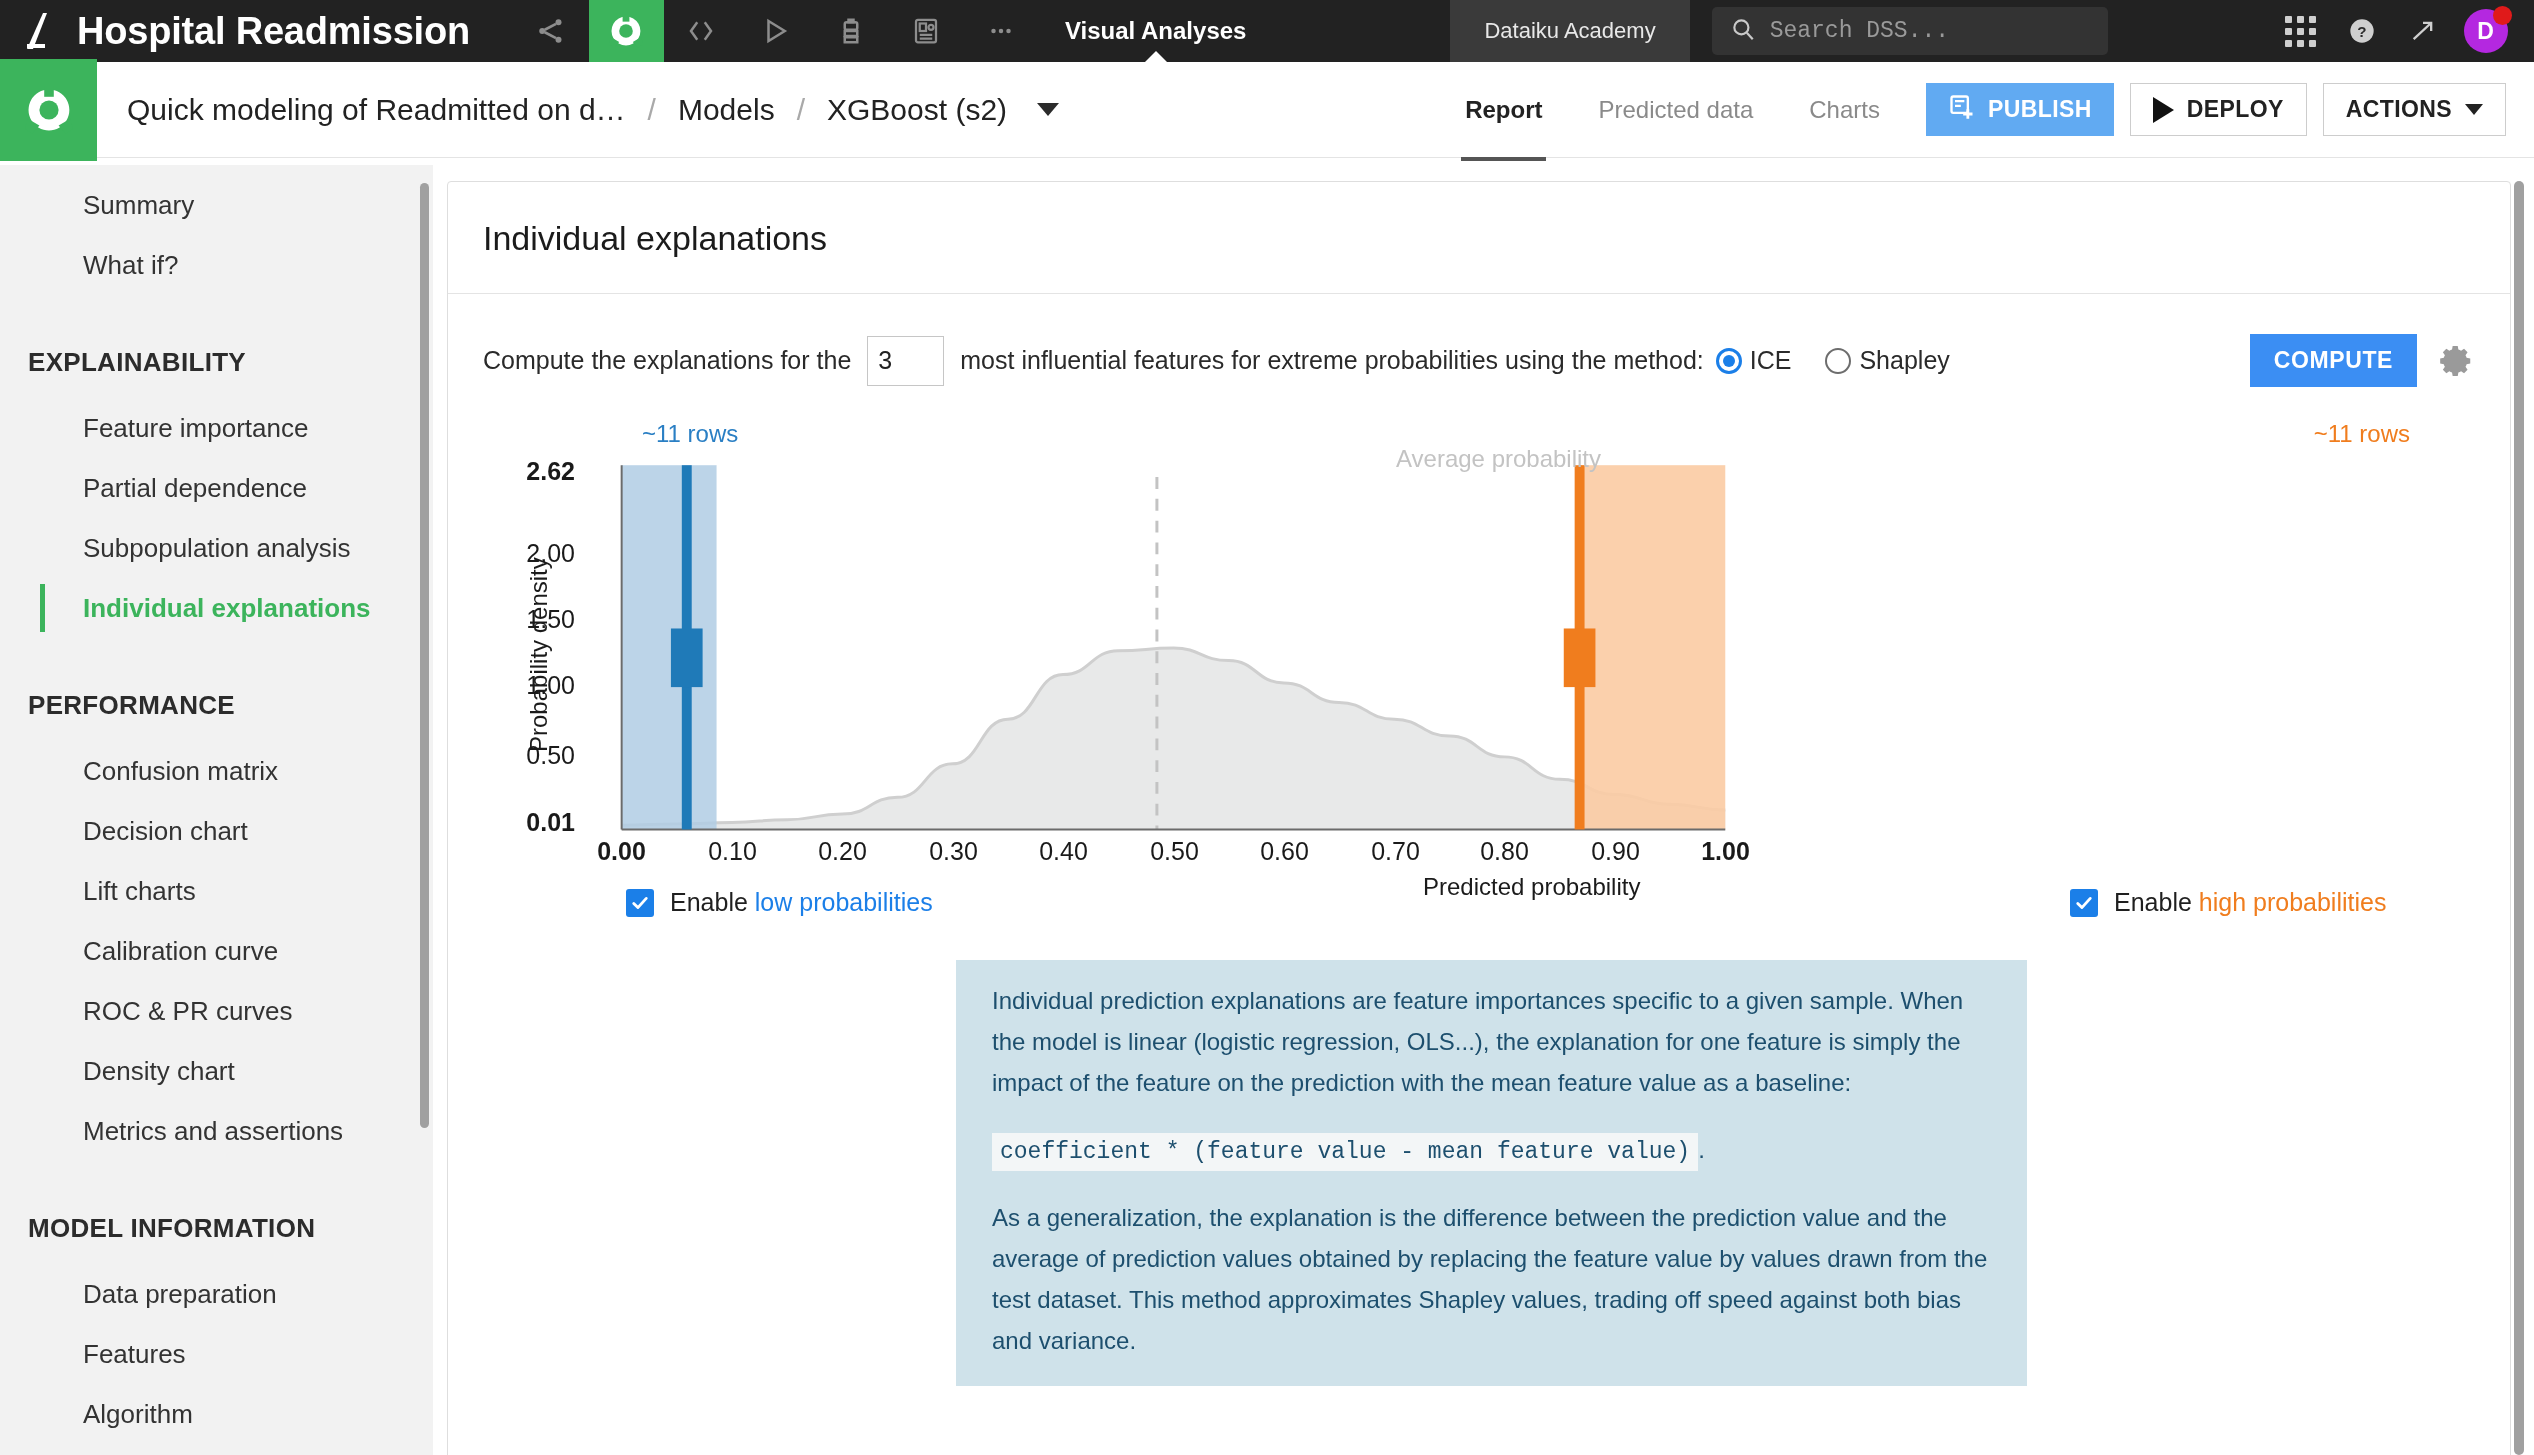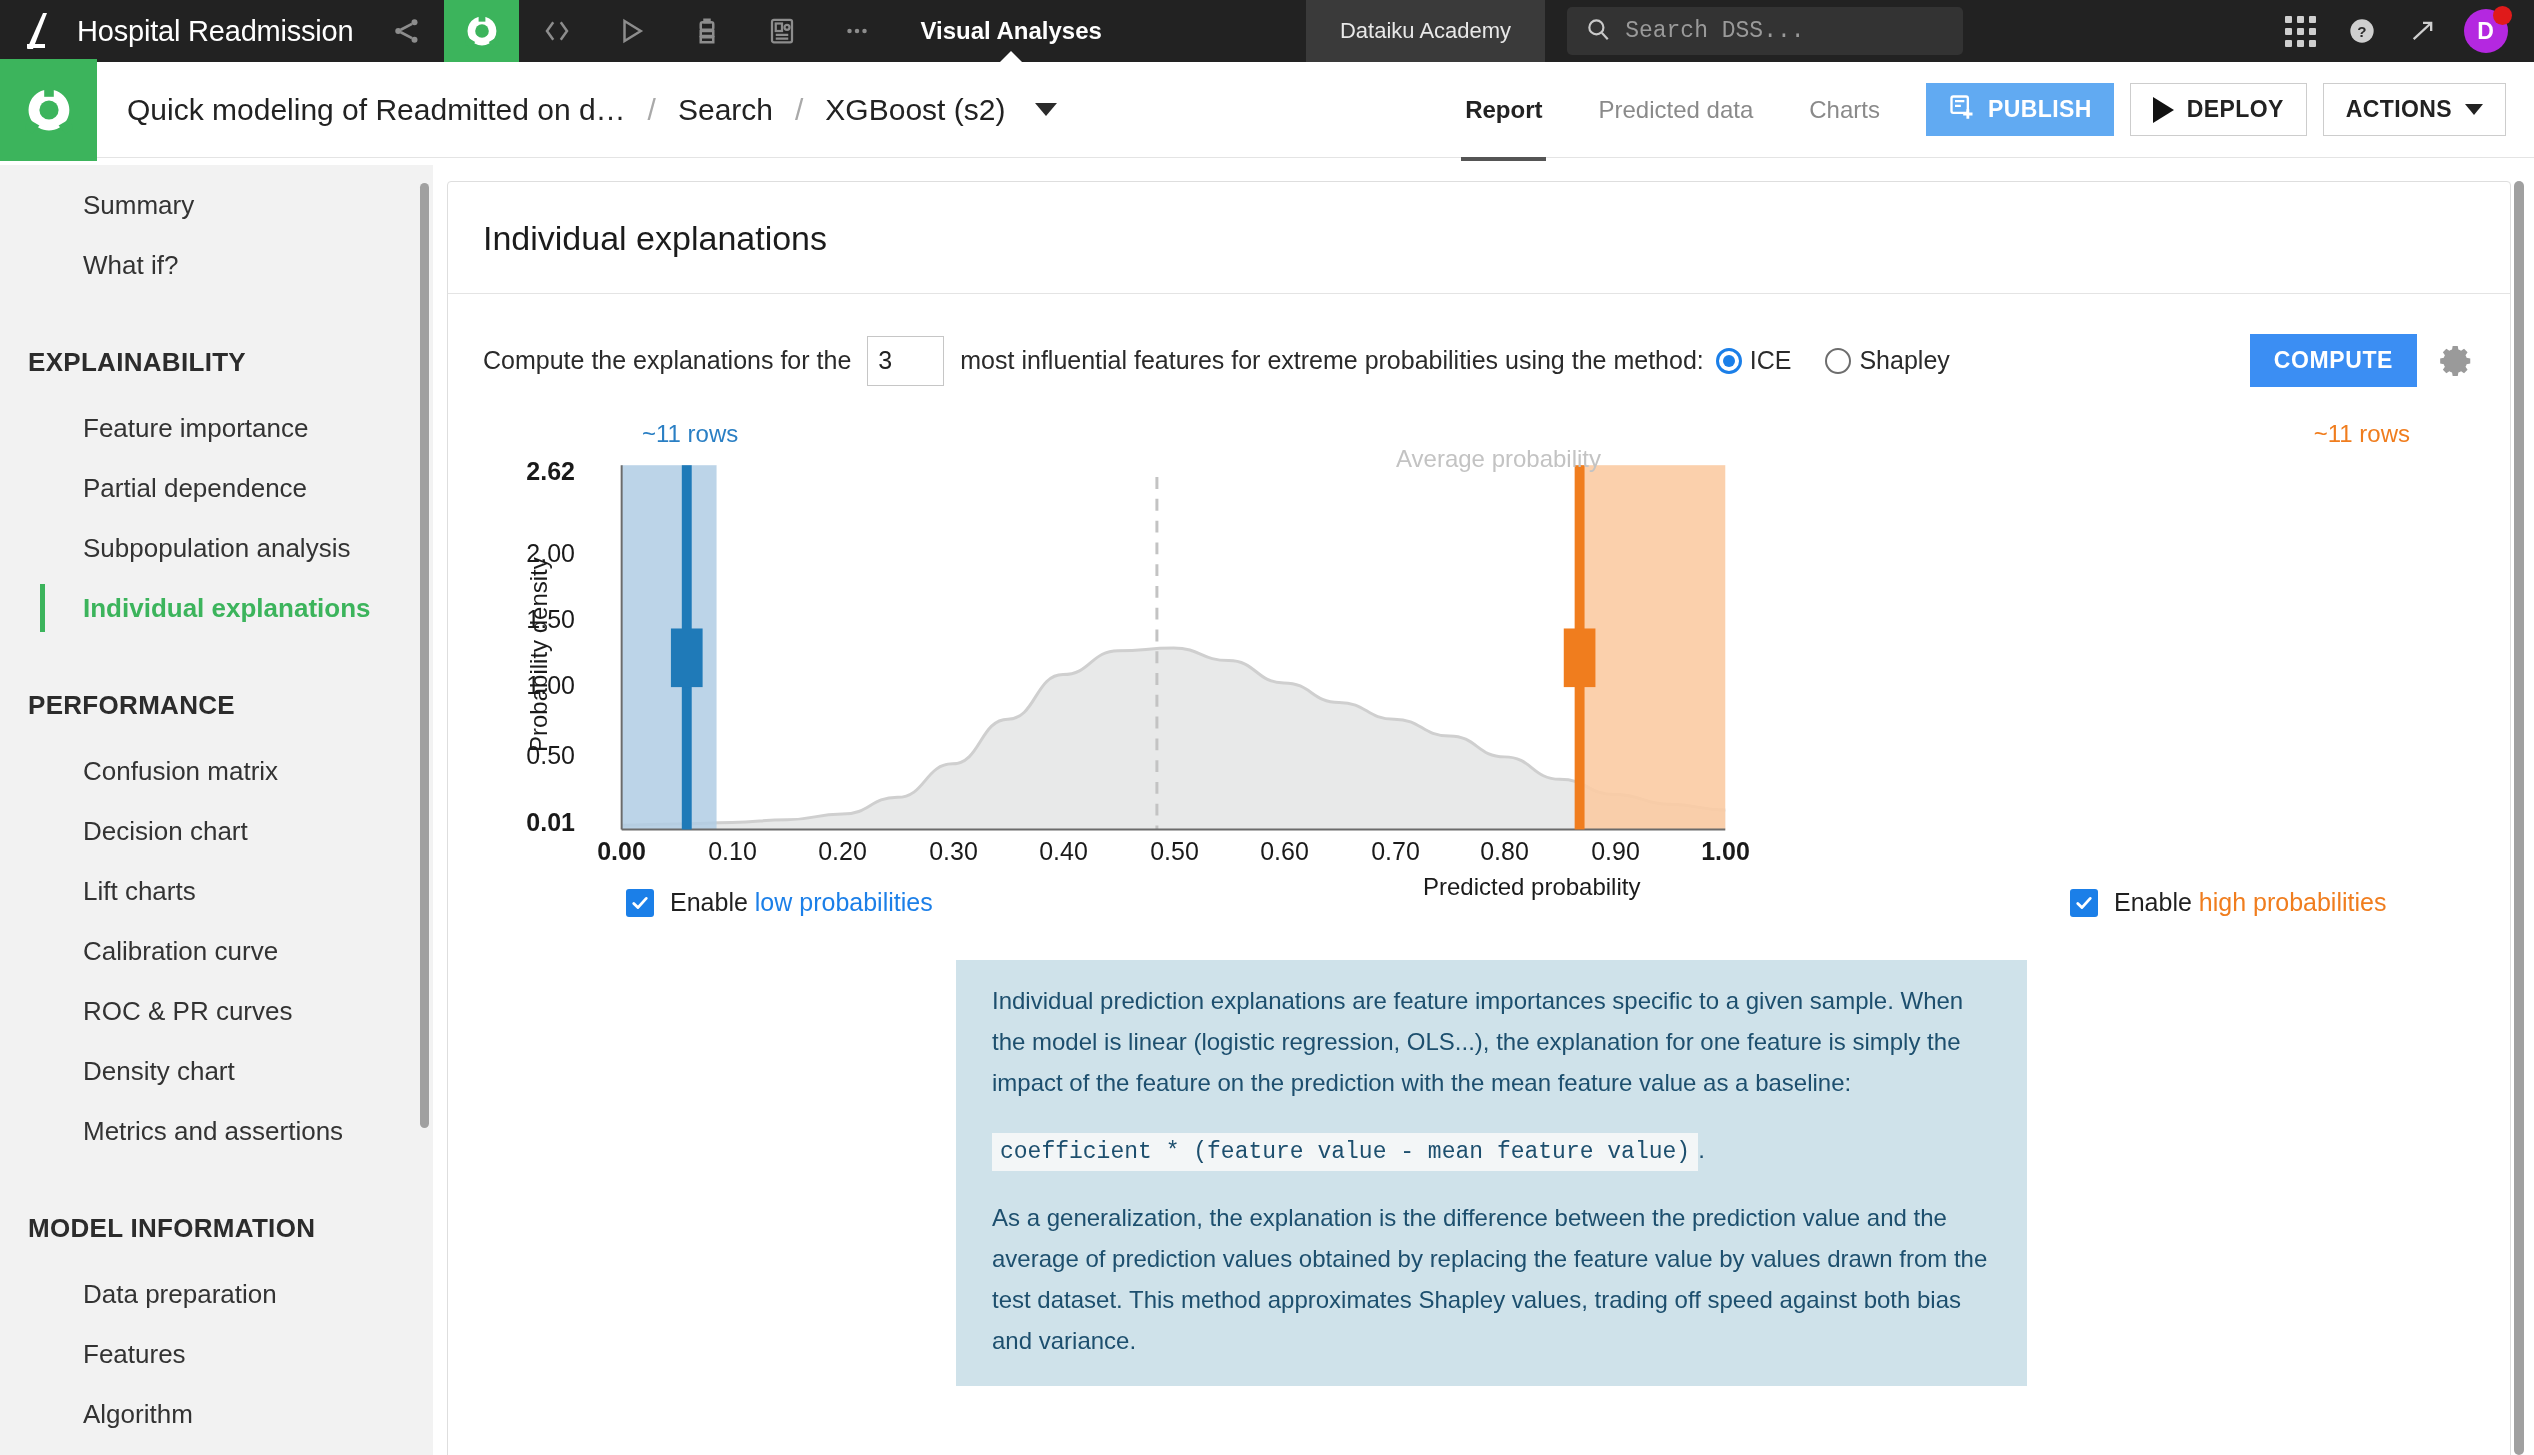--- a/index.html
+++ b/index.html
@@ -11,22 +11,22 @@
   }
 
   
   .topbar {
     position: absolute; top: 0; left: 0; width: 2534px; height: 62px;
     background: #222222; display: flex; align-items: center;
   }
   .dku-logo { width: 77px; height: 62px; display: flex; align-items: center; justify-content: center; }
   .dku-logo svg { width: 36px; height: 40px; }
   .project-title {
-    color: #ffffff; font-size: 29px; font-weight: 400; letter-spacing: -0.2px;
-    white-space: nowrap; margin-right: 16px;
+    color: #ffffff; font-size: 38px; font-weight: 700; letter-spacing: -0.2px;
+    white-space: nowrap; margin-right: 44px;
   }
   .nav-icon {
     width: 75px; height: 62px; display: flex; align-items: center; justify-content: center;
     color: #8d8d8d;
   }
   .nav-icon svg { width: 30px; height: 30px; display: block; }
   .nav-icon.active { background: #3cb45c; color: #ffffff; }
   .nav-icon.active svg { width: 34px; height: 34px; }
   .nav-label-wrap {
     height: 62px; display: flex; flex-direction: column; align-items: center; justify-content: center;
@@ -317,21 +317,21 @@
       <path d="M20 3 a17 17 0 1 1 -0.1 0 Z" fill="#ffffff"></path>
       <circle cx="20" cy="20" r="8" fill="#3cb45c"></circle>
       <path d="M16 0 L24 0 L24 9 L16 9 Z" fill="#3cb45c"></path>
       <path d="M2 27 L12 33 L6 40 L0 36 Z" fill="#3cb45c"></path>
       <path d="M38 27 L28 33 L34 40 L40 36 Z" fill="#3cb45c"></path>
     </svg>
   </div>
   <div class="crumbs">
     <span class="crumb">Quick modeling of Readmitted on d…</span>
     <span class="crumb sep">/</span>
-    <span class="crumb">Search</span>
+    <span class="crumb">Models</span>
     <span class="crumb sep">/</span>
     <span class="crumb">XGBoost (s2)</span>
     <span class="crumb-caret"></span>
   </div>
 
   <div class="crumb-right">
     <div class="tab active">Report</div>
     <div class="tab">Predicted data</div>
     <div class="tab">Charts</div>
 

